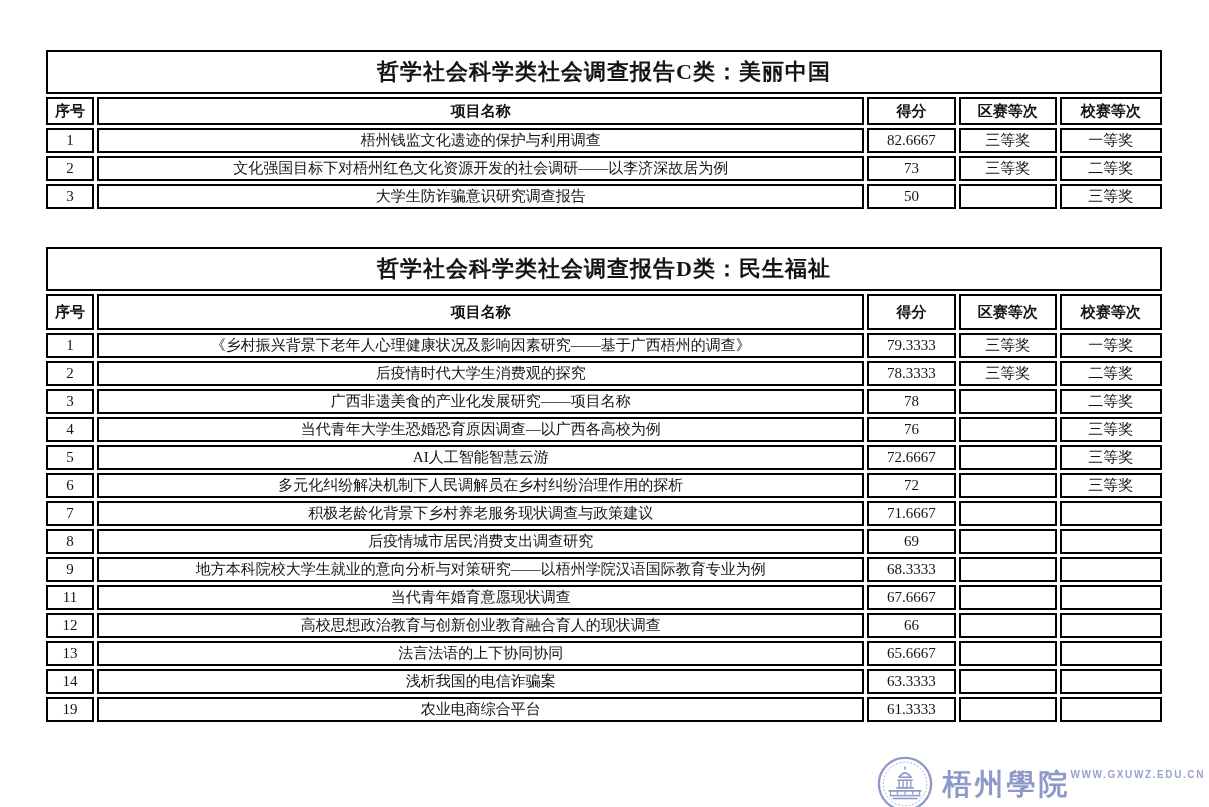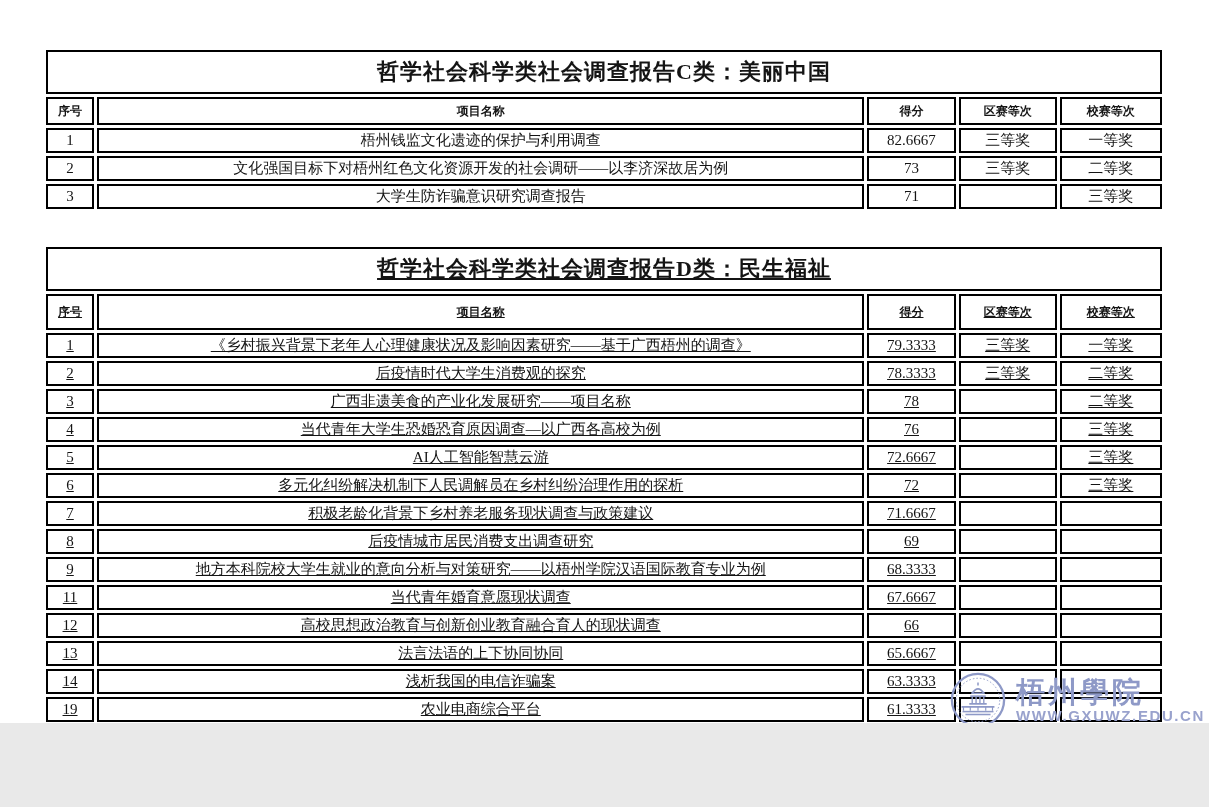--- a/index.html
+++ b/index.html
@@ -1,34 +1,34 @@
 <!DOCTYPE html>
 <html><head>
 <meta charset="utf-8">
 <style>
   * { margin:0; padding:0; box-sizing:border-box; }
   html,body { background:#e9e9e9; }
   .page {
     position:relative;
-    width:1209px; height:723px;
+    width:1209px; height:807px;
     background:#ffffff;
     overflow:hidden;
     font-family:"Liberation Serif","DejaVu Serif",serif;
     color:#141414;
   }
   table.report-table {
     position:absolute;
     left:43px;
     width:1122px;
     border-collapse:separate;
     border-spacing:3px;
     table-layout:fixed;
   }
   table.t1 { top:47px; }
-  table.t2 { top:244px;text-decoration:underline; }
+  table.t2 { top:244px; }
   col.c-no     { width:48px; }
   col.c-name   { width:766px; }
   col.c-score  { width:88px; }
   col.c-dist   { width:98px; }
   col.c-school { width:102px; }
   th, td {
     border:2px solid #000;
     text-align:center;
     vertical-align:middle;
     padding:1px 4px;
@@ -36,50 +36,50 @@
     white-space:nowrap;
   }
   th.title-cell {
     height:44px;
     font-size:22px;
     font-weight:bold;
     letter-spacing:1px;
   }
   tr.header-row th {
     height:28px;
-    font-size:12px;
+    font-size:15px;
     font-weight:bold;
   }
   table.t2 tr.header-row th { height:36px; }
   td {
     height:23px;
     font-size:15px;
   }
   
   .logo {
     position:absolute;
     right:0px;
     bottom:-6px;
     display:flex;
     align-items:center;
     gap:9px;
     padding-right:4px;
   }
   .seal { width:58px; height:58px; flex:0 0 auto; }
-  .logo-text { display:flex; flex-direction:column; align-items:flex-start; }
+  .logo-text { display:flex; flex-direction:row; align-items:flex-start; }
   .uni-name {
     font-size:29px;
     line-height:30px;
     color:#8e99c7;
     font-weight:bold;
     letter-spacing:3px;
     font-family:"Liberation Serif","DejaVu Serif",serif;
   }
   .uni-site {
-    font-size:15px;
+    font-size:10px;
     letter-spacing:1.6px;
     color:#99a2cd;
     font-weight:bold;
     font-family:"Liberation Sans","DejaVu Sans",sans-serif;
   }
 </style>
 </head>
 <body>
 
 <div class="page">
@@ -115,21 +115,21 @@
         <tr>
           <td>2</td>
           <td>文化强国目标下对梧州红色文化资源开发的社会调研——以李济深故居为例</td>
           <td>73</td>
           <td>三等奖</td>
           <td>二等奖</td>
         </tr>
         <tr>
           <td>3</td>
           <td>大学生防诈骗意识研究调查报告</td>
-          <td>71</td>
+          <td>50</td>
           <td></td>
           <td>三等奖</td>
         </tr>
       </tbody>
   </table>
 
   <table class="report-table t2">
     <colgroup>
       <col class="c-no">
         <col class="c-name">

